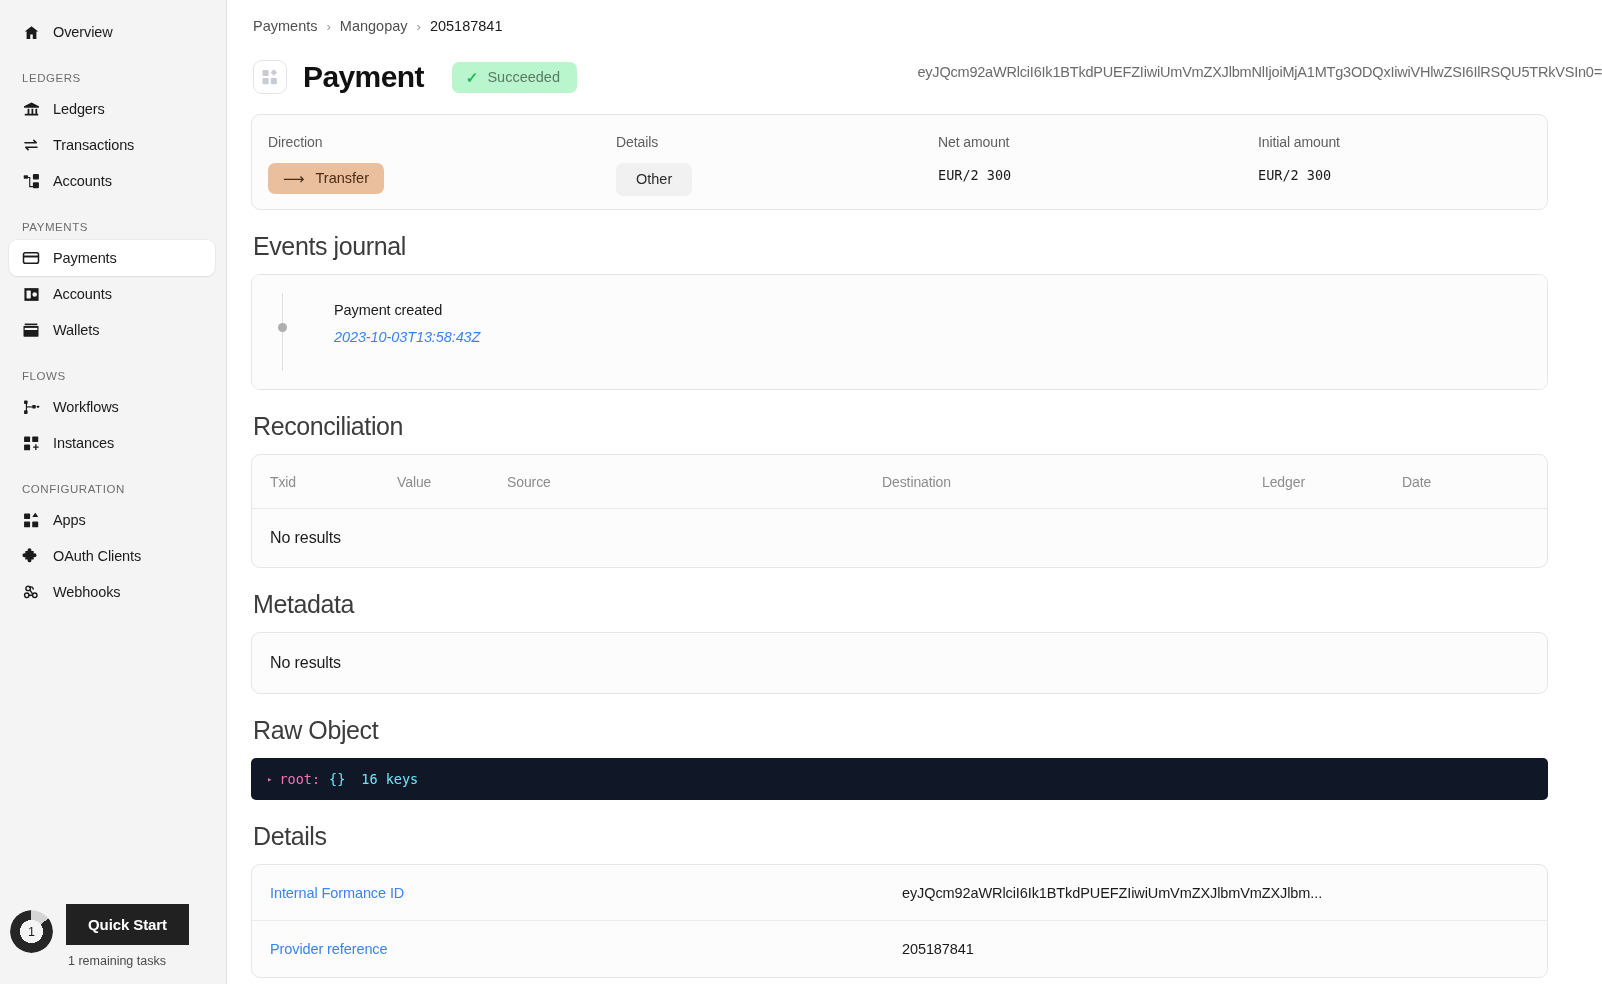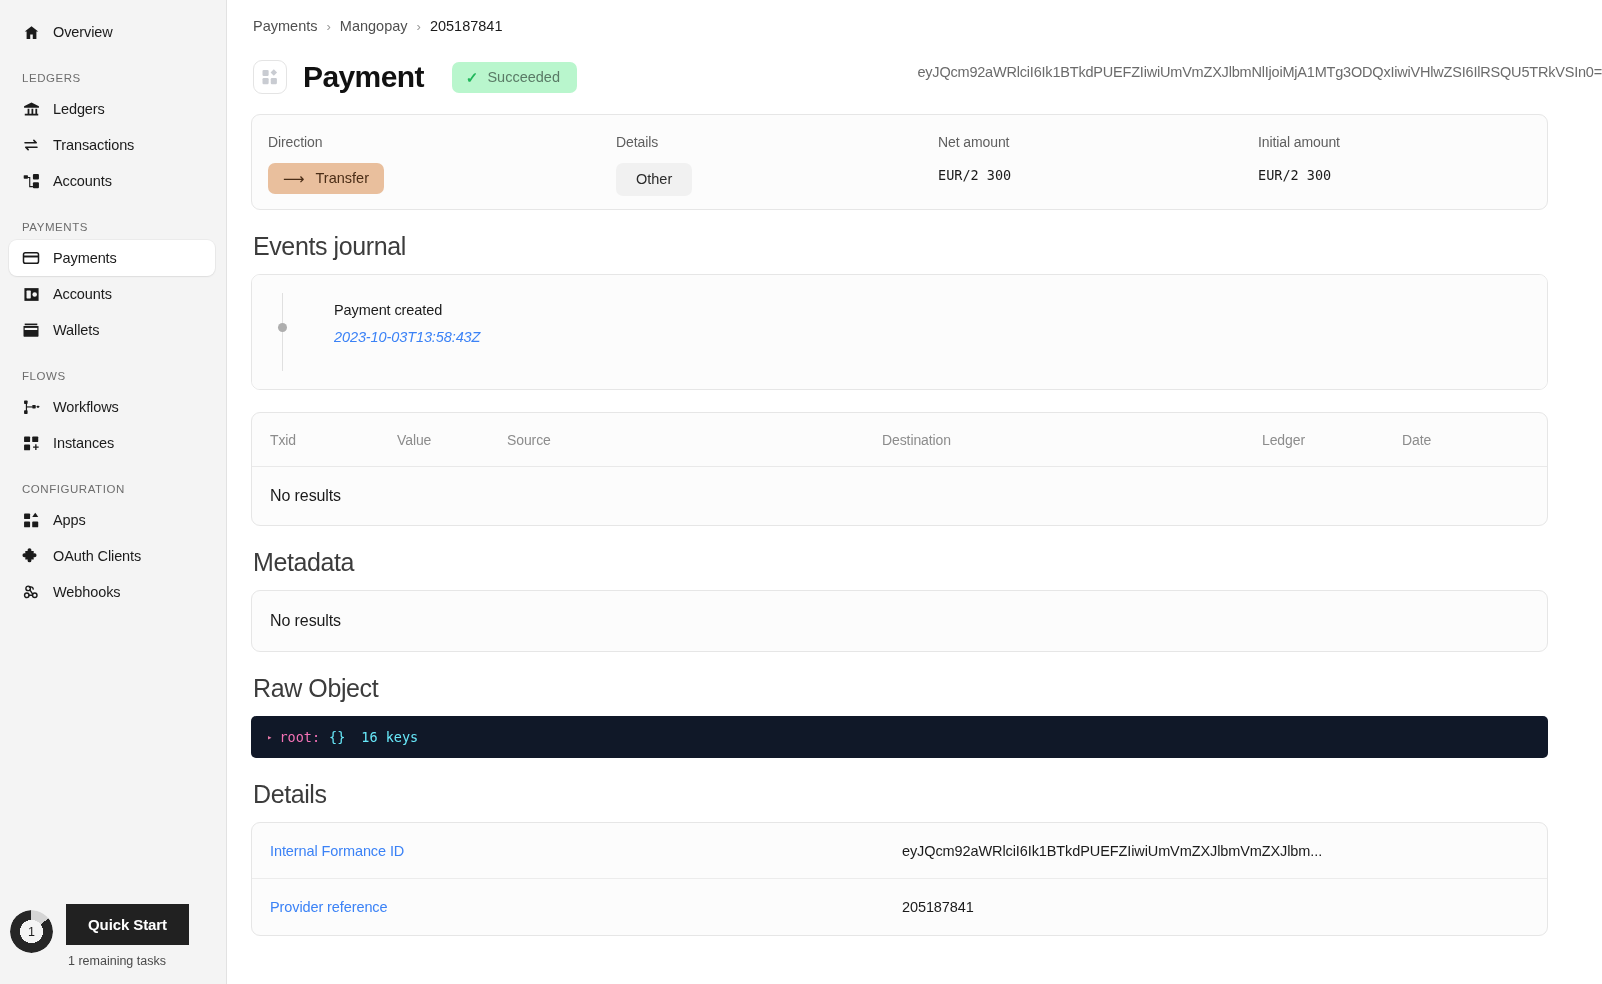--- a/index.html
+++ b/index.html
@@ -501,20 +501,21 @@
             <div class="dot"></div>
           </div>
           <div class="event-body">
             <div class="event-name">Payment created</div>
             <div class="event-time">2023-10-03T13:58:43Z</div>
           </div>
         </div>
       </div>
     </section>
 
+    <h2 class="section-title">Reconciliation</h2>
     <section class="panel">
       <table class="recon">
         <thead>
           <tr>
             <th class="c-txid">Txid</th>
             <th class="c-value">Value</th>
             <th class="c-source">Source</th>
             <th class="c-dest">Destination</th>
             <th class="c-ledger">Ledger</th>
             <th class="c-date">Date</th>

